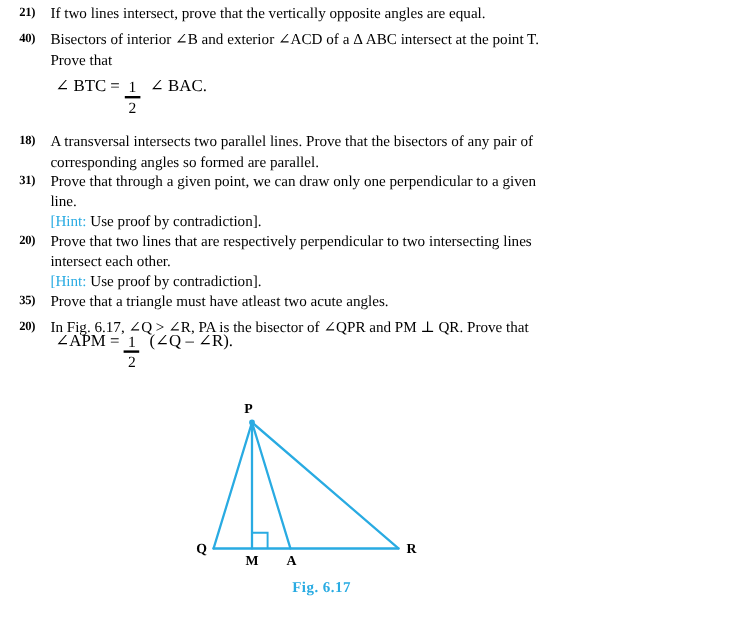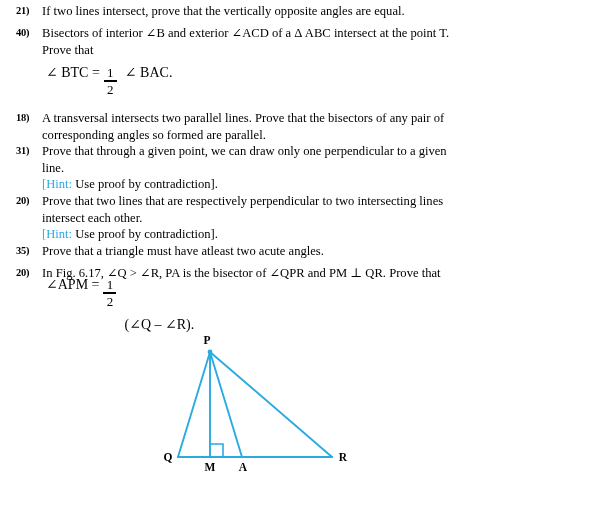--- a/index.html
+++ b/index.html
@@ -208,21 +208,21 @@
       </div>
     </div>
 
     <div class="formula" style="position:absolute; left:46px; top:278px;">
       <span class="seg">∠APM =</span>
       <span class="frac">
         <span class="num">1</span>
         <span class="bar"></span>
         <span class="den">2</span>
       </span>
-      <span class="seg" style="margin-left:4px;margin-top:40px;">(∠Q – ∠R).</span>
+      <span class="seg" style="margin-left:4px;">(∠Q – ∠R).</span>
     </div>
 
   </div>
 
   <div class="figure-wrap">
 
     <svg class="figure-svg" width="616" height="150" viewBox="0 0 616 150">
 
       <line x1="210" y1="22" x2="178" y2="127" stroke="#29ABE2" stroke-width="1.9" stroke-linecap="round"></line>
       <line x1="178" y1="127" x2="332" y2="127" stroke="#29ABE2" stroke-width="2.1" stroke-linecap="round"></line>
@@ -236,15 +236,18 @@
 
       <circle cx="210" cy="22" r="2.4" fill="#29ABE2"></circle>
 
       <text class="vlabel" x="207" y="14" text-anchor="middle">P</text>
       <text class="vlabel" x="168" y="131" text-anchor="middle">Q</text>
       <text class="vlabel" x="210" y="141" text-anchor="middle">M</text>
       <text class="vlabel" x="243" y="141" text-anchor="middle">A</text>
       <text class="vlabel" x="343" y="131" text-anchor="middle">R</text>
     </svg>
 
+    <div class="fig-caption">
+      <span class="capinner">Fig.  6.17</span>
+    </div>
   </div>
 
 </div>
 
 </body></html>

